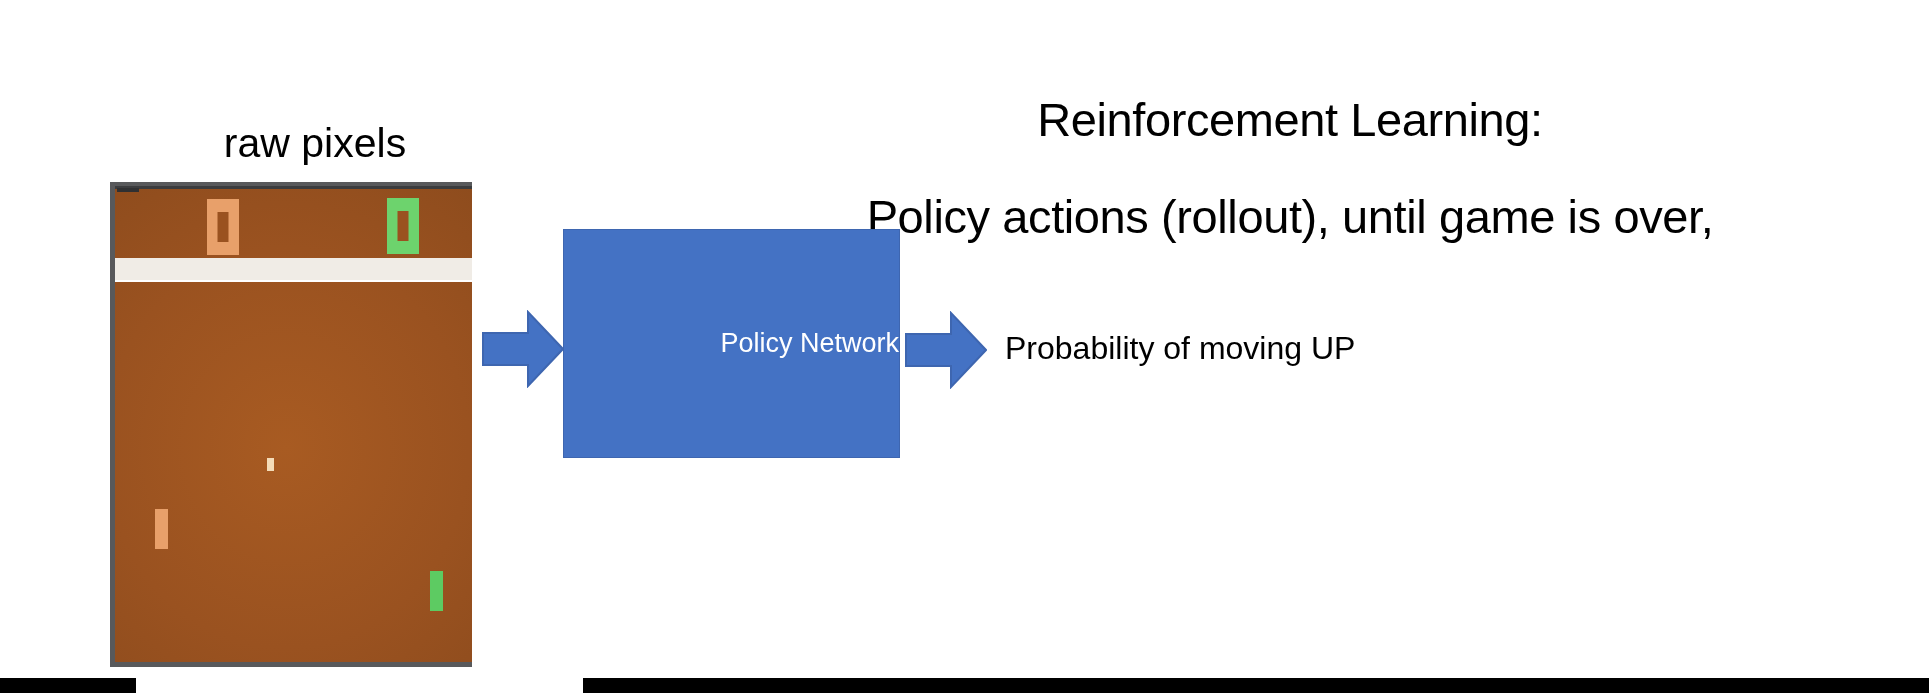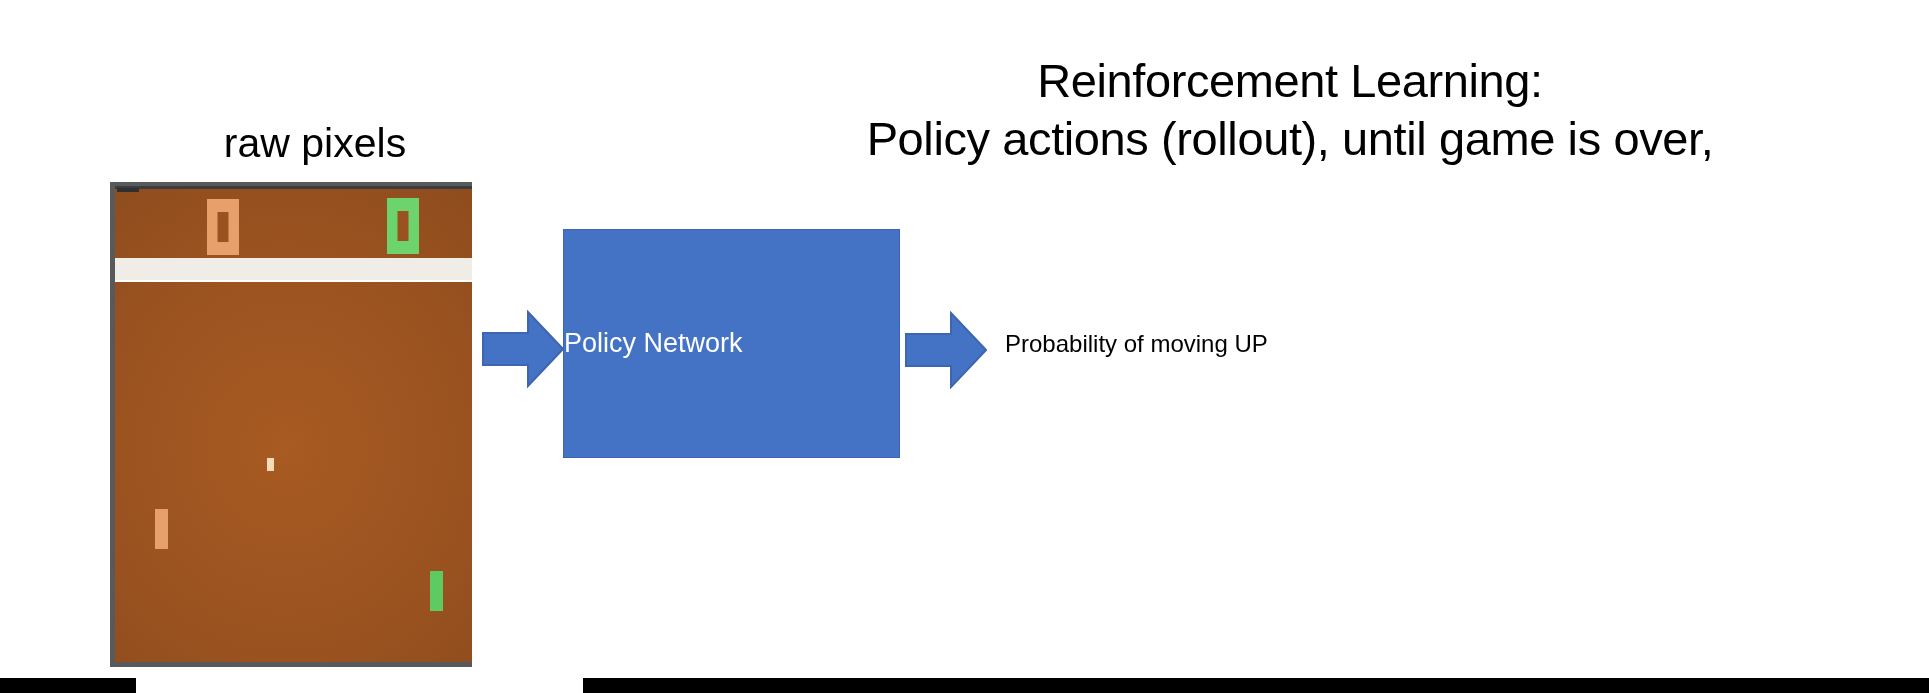--- a/index.html
+++ b/index.html
@@ -110,21 +110,21 @@
     left: 690px;
     top: 52px;
     width: 1200px;
     text-align: center;
     color: #000000;
     font-family: "Liberation Sans", sans-serif;
     font-size: 47px;
     line-height: 58px;
     letter-spacing: -0.4px;
   }
-  .heading .line { display: block; white-space: nowrap; }
+  .heading .line { display: block; white-space: nowrap; margin-top: 39px; }
 
   
   .arrow {
     position: absolute;
   }
   .arrow svg { display: block; }
 
   .arrow-in  { left: 482px; top: 310px; }
   .arrow-out { left: 905px; top: 311px; }
 
@@ -133,36 +133,36 @@
     position: absolute;
     left: 563px;
     top: 229px;
     width: 337px;
     height: 229px;
     background: #4472c4;
     border: 1px solid #3e66b0;
     box-sizing: border-box;
     display: flex;
     align-items: center;
-    justify-content: flex-start;
+    justify-content: flex-end;
   }
   .policy-label {
     color: #ffffff;
     font-family: "Liberation Sans", sans-serif;
     font-size: 27px;
     white-space: nowrap;
   }
 
   
   .output-label {
     position: absolute;
     left: 1005px;
     top: 330px;
     font-family: "Liberation Sans", sans-serif;
-    font-size: 24px;
+    font-size: 32px;
     color: #000000;
     white-space: nowrap;
   }
 
   
   .bottom-strip {
     position: absolute;
     bottom: 0;
     height: 15px;
     background: #000000;

